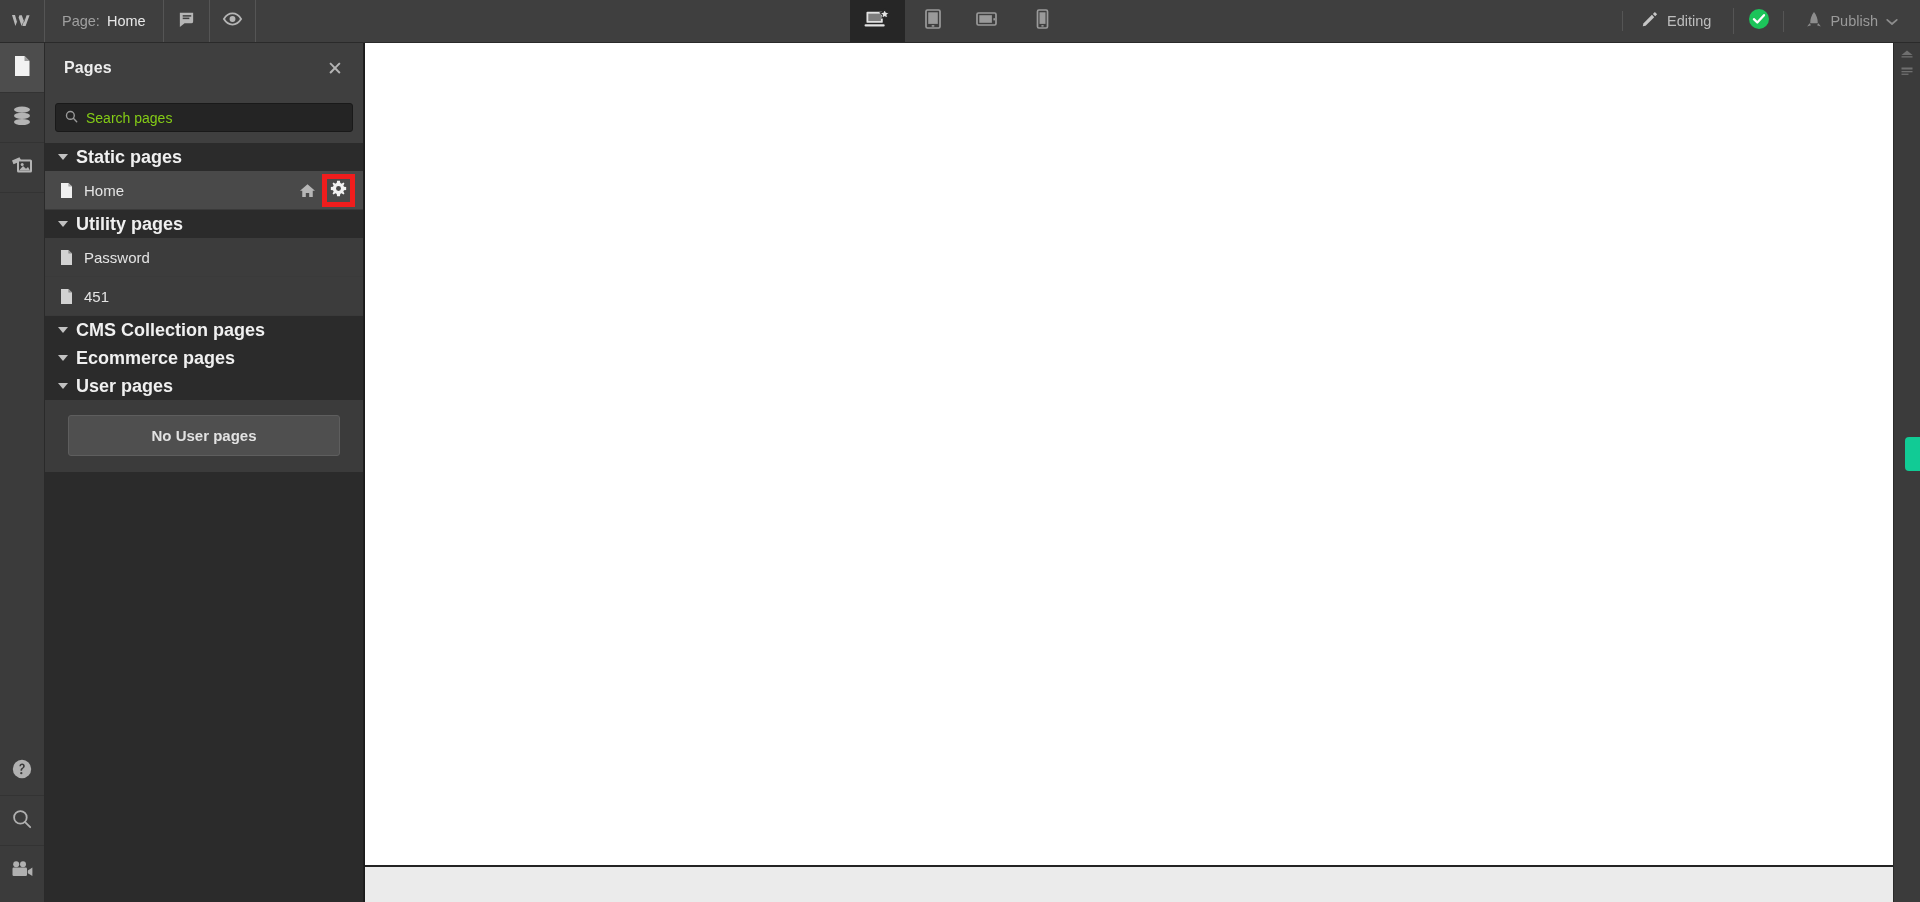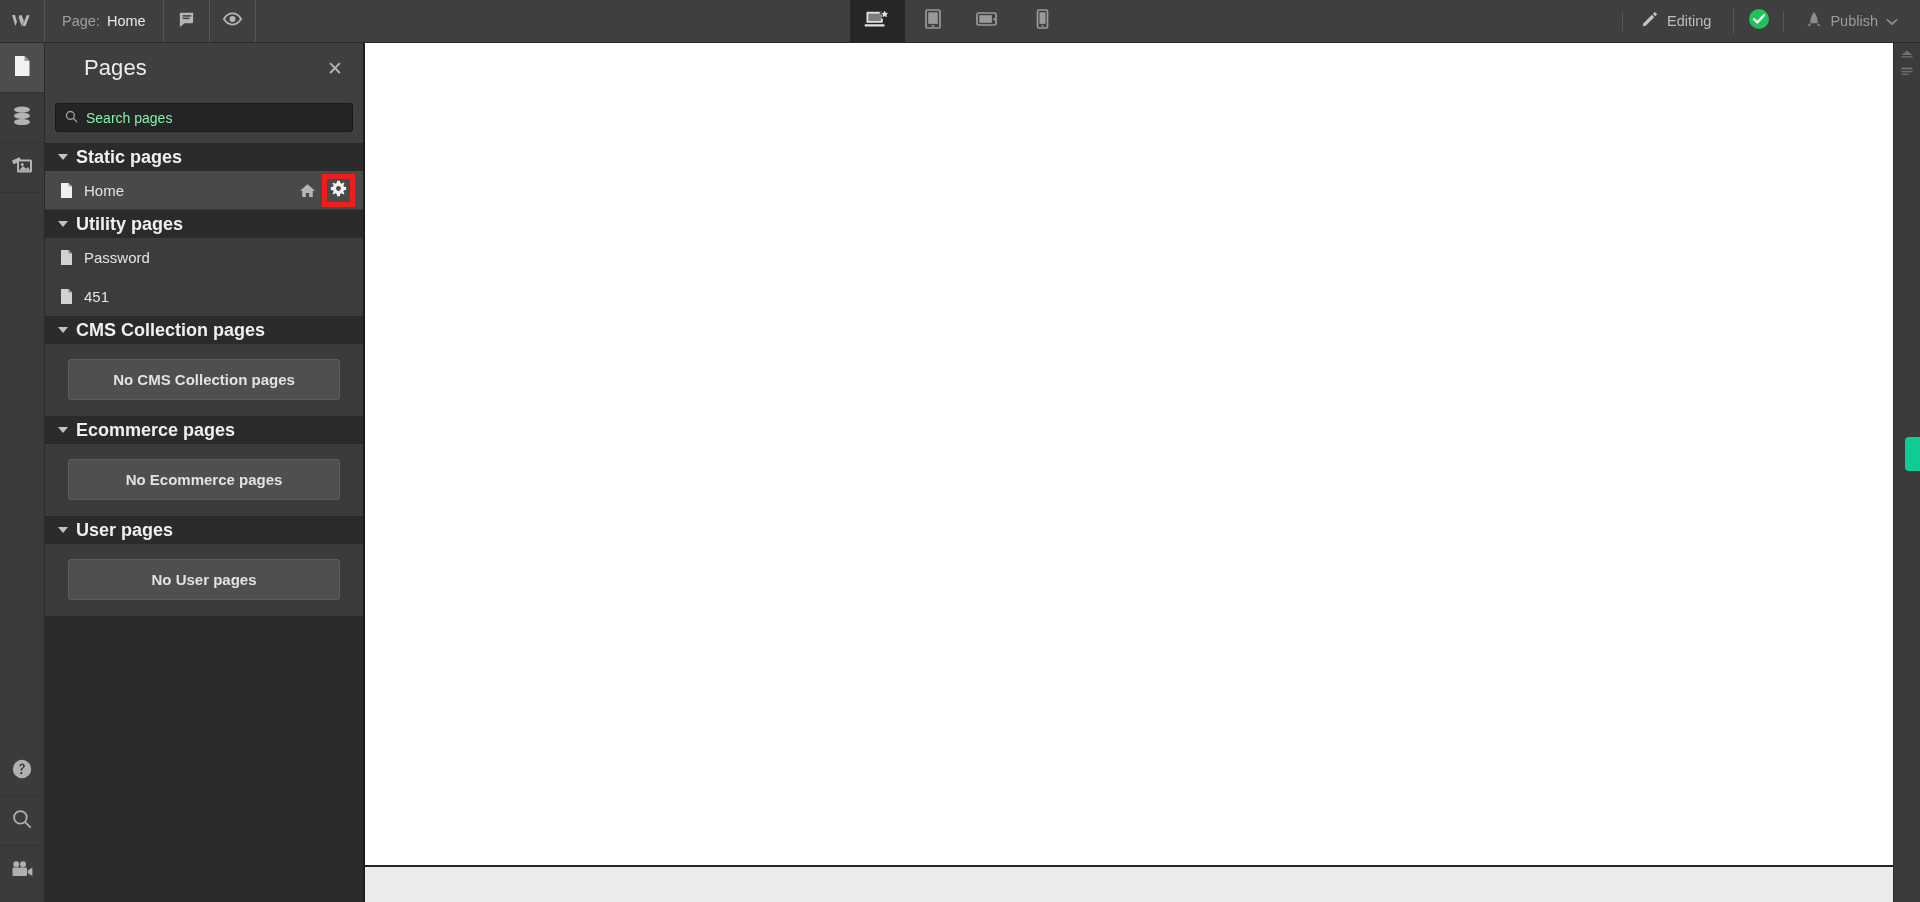--- a/index.html
+++ b/index.html
@@ -111,30 +111,30 @@
     border-right: 1px solid #1f1f1f;
     z-index: 25;
     display: flex; flex-direction: column;
   }
   .panel-head {
     height: 50px; flex: none;
     display: flex; align-items: center; justify-content: space-between;
     padding: 0 16px 0 19px;
     background: #3f3f3f;
   }
-  .panel-title { color: #ededed; font-size: 22px; font-weight: 400; letter-spacing: .1px; margin-left: 20px; }
+  .panel-title { color: #ededed; font-size: 16px; font-weight: 700; letter-spacing: .1px; }
   .panel-close { color: #b4b4b4; font-size: 19px; line-height: 1; cursor: pointer; padding: 4px; }
 
   .panel-search-wrap { padding: 10px 10px 11px 10px; background: #3f3f3f; flex: none; }
   .panel-search {
     height: 29px; background: #242424; border: 1px solid #191919; border-radius: 3px;
     display: flex; align-items: center; gap: 8px; padding: 0 9px;
     cursor: text;
   }
-  .panel-search .ph { color: #86efac; font-size: 14px; }
+  .panel-search .ph { color: #84cc16; font-size: 14px; }
 
   .panel-body { flex: 1; overflow: hidden; background: #2b2b2b; }
 
   .sec-head {
     height: 28px;
     display: flex; align-items: center; gap: 8px;
     padding: 0 13px;
     background: #2b2b2b;
     cursor: pointer;
   }
@@ -492,30 +492,24 @@
             <path d="M8.4 1 L8.4 4.6 L12 4.6 Z" fill="#8e8e8e"></path>
           </svg>
         </span>
         <span class="page-name">451</span>
       </div>
 
       <div class="sec-head">
         <span class="sec-caret"></span>
         <span class="sec-title">CMS Collection pages</span>
       </div>
-      <div class="empty-wrap">
-        <div class="empty-box">No CMS Collection pages</div>
-      </div>
 
       <div class="sec-head">
         <span class="sec-caret"></span>
         <span class="sec-title">Ecommerce pages</span>
-      </div>
-      <div class="empty-wrap">
-        <div class="empty-box">No Ecommerce pages</div>
       </div>
 
       <div class="sec-head">
         <span class="sec-caret"></span>
         <span class="sec-title">User pages</span>
       </div>
       <div class="empty-wrap">
         <div class="empty-box">No User pages</div>
       </div>
 

